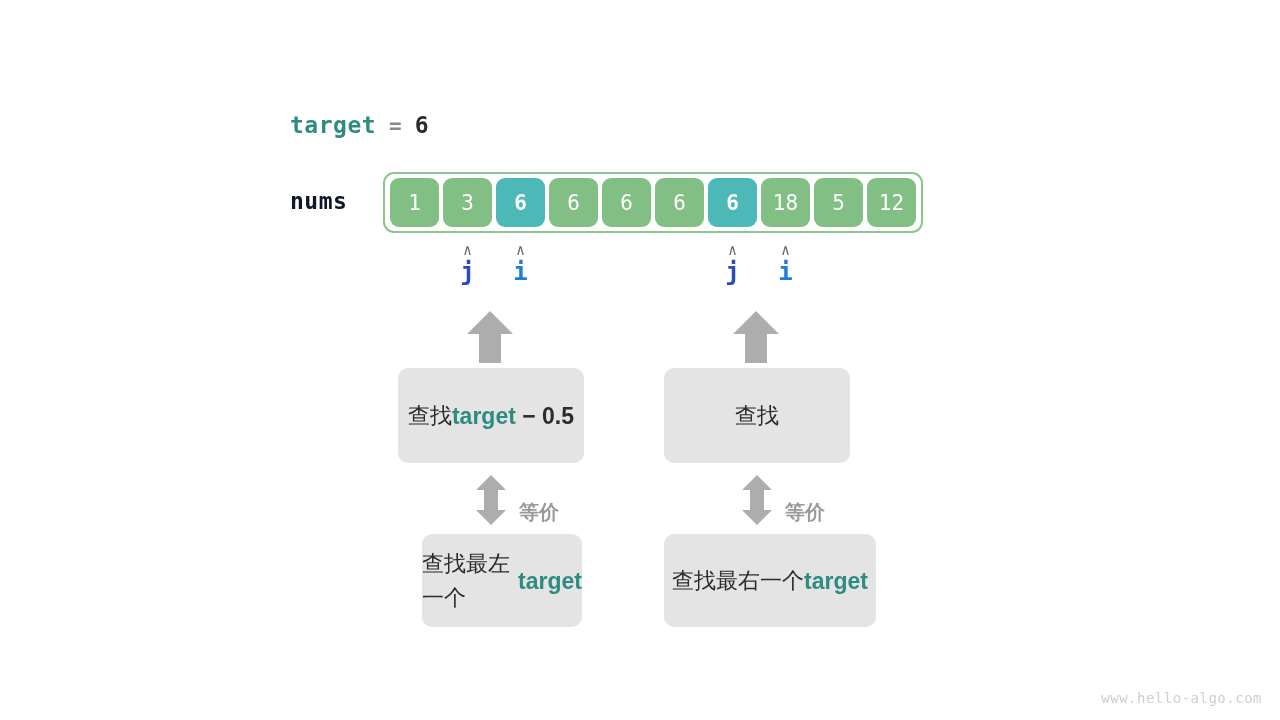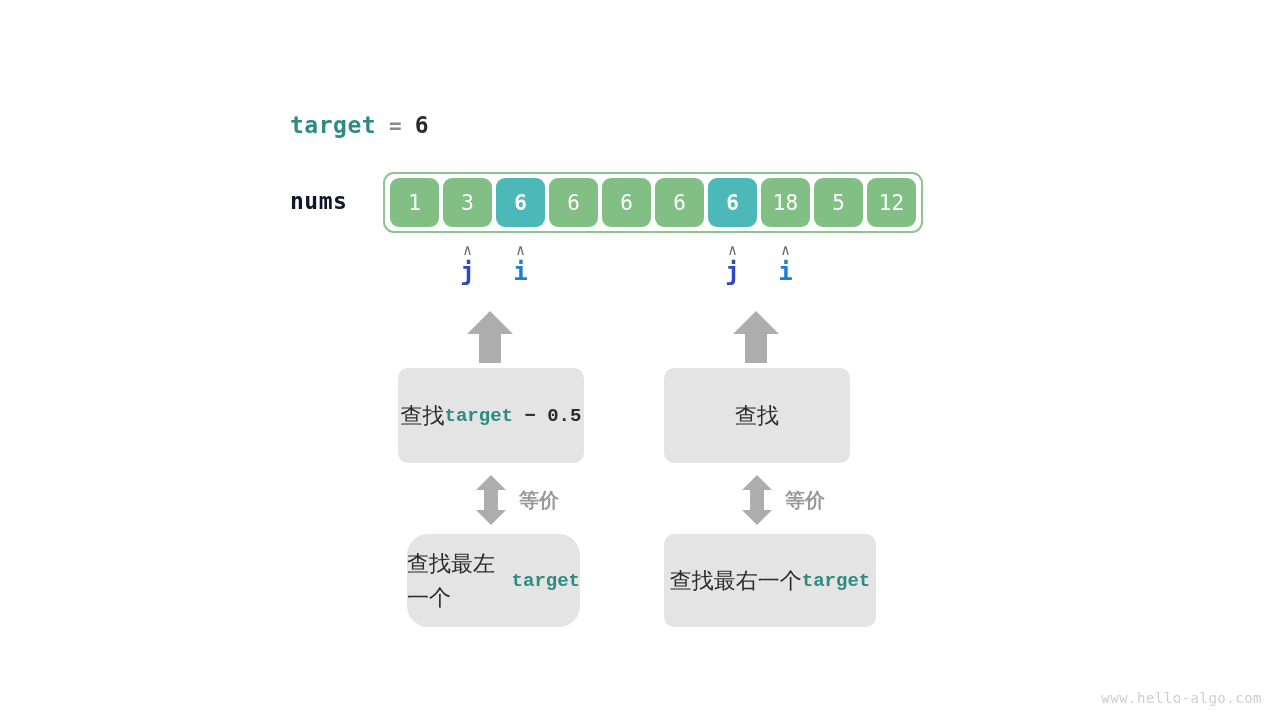--- a/index.html
+++ b/index.html
@@ -136,37 +136,38 @@
     justify-content: center;
     box-sizing: border-box;
   }
   .box .zh {
     font-family: "DejaVu Sans", "Liberation Sans", sans-serif;
     font-size: 22px;
     color: #2b2b2b;
     line-height: 34px;
   }
   .box .expr {
-    font-family: Liberation Mono, monospace;
-    font-size: 19px;
+    font-family: Liberation Sans, sans-serif;
+    font-size: 23px;
     font-weight: bold;
     line-height: 34px;
     white-space: pre;
   }
   .box .expr .tk { color: #2e8b82; }
   .box .expr .op { color: #2b2b2b; }
   .box .expr .num { color: #2b2b2b; }
 
   
   .equiv {
     position: absolute;
     font-family: "DejaVu Sans", "Liberation Sans", sans-serif;
     font-size: 20px;
     font-weight: bold;
     color: #9a9a9a;
+    margin-top: 12px;
   }
 
   
   #watermark {
     position: absolute;
     right: 18px;
     bottom: 14px;
     font-family: "DejaVu Sans Mono", "Liberation Mono", monospace;
     font-size: 14px;
     color: #cfcfcf;
@@ -228,21 +229,21 @@
   <span class="expr"><span class="tk">target</span><span class="op"> </span><span class="op">−</span><span class="num"> </span><span class="num">0.5</span></span>
 </div>
 
 <div class="arrow-updown" style="left:476px; top:475px;">
   <svg width="30" height="50" viewBox="0 0 30 50">
     <polygon points="15,0 30,15 22,15 22,35 30,35 15,50 0,35 8,35 8,15 0,15" fill="#adadad"></polygon>
   </svg>
 </div>
 <div class="equiv" style="left:519px; top:487px;">等价</div>
 
-<div class="box" style="left:407px; top:534px; width:173px; height:93px;border-radius:21px;">
+<div class="box" style="left:422px; top:534px; width:160px; height:93px;">
   <span class="zh">查找最左一个</span>
   <span class="expr"><span class="tk">target</span></span>
 </div>
 
 <div class="arrow-up" style="left:733px; top:311px;">
   <svg width="46" height="52" viewBox="0 0 46 52">
     <polygon points="23,0 46,23 34,23 34,52 12,52 12,23 0,23" fill="#adadad"></polygon>
   </svg>
 </div>
 

